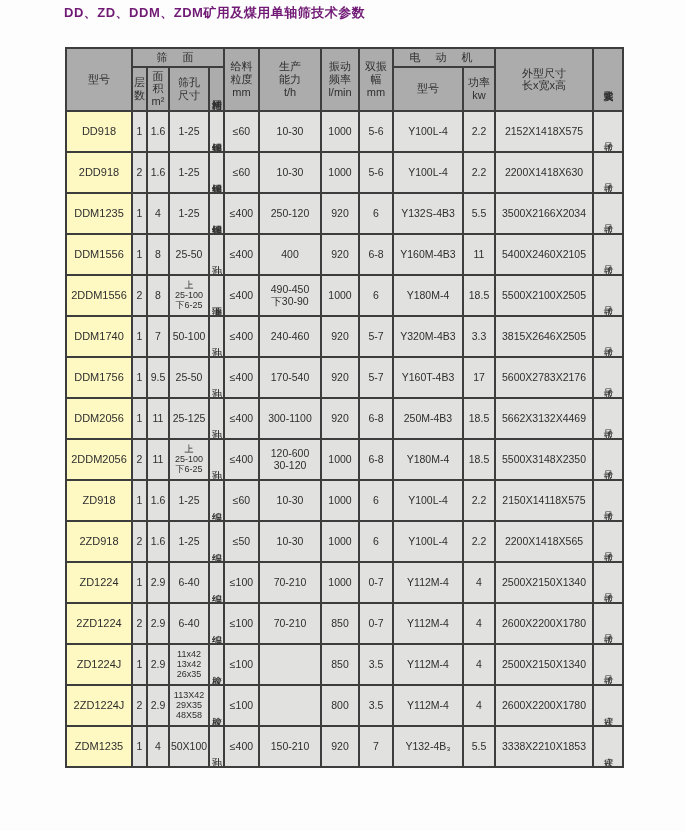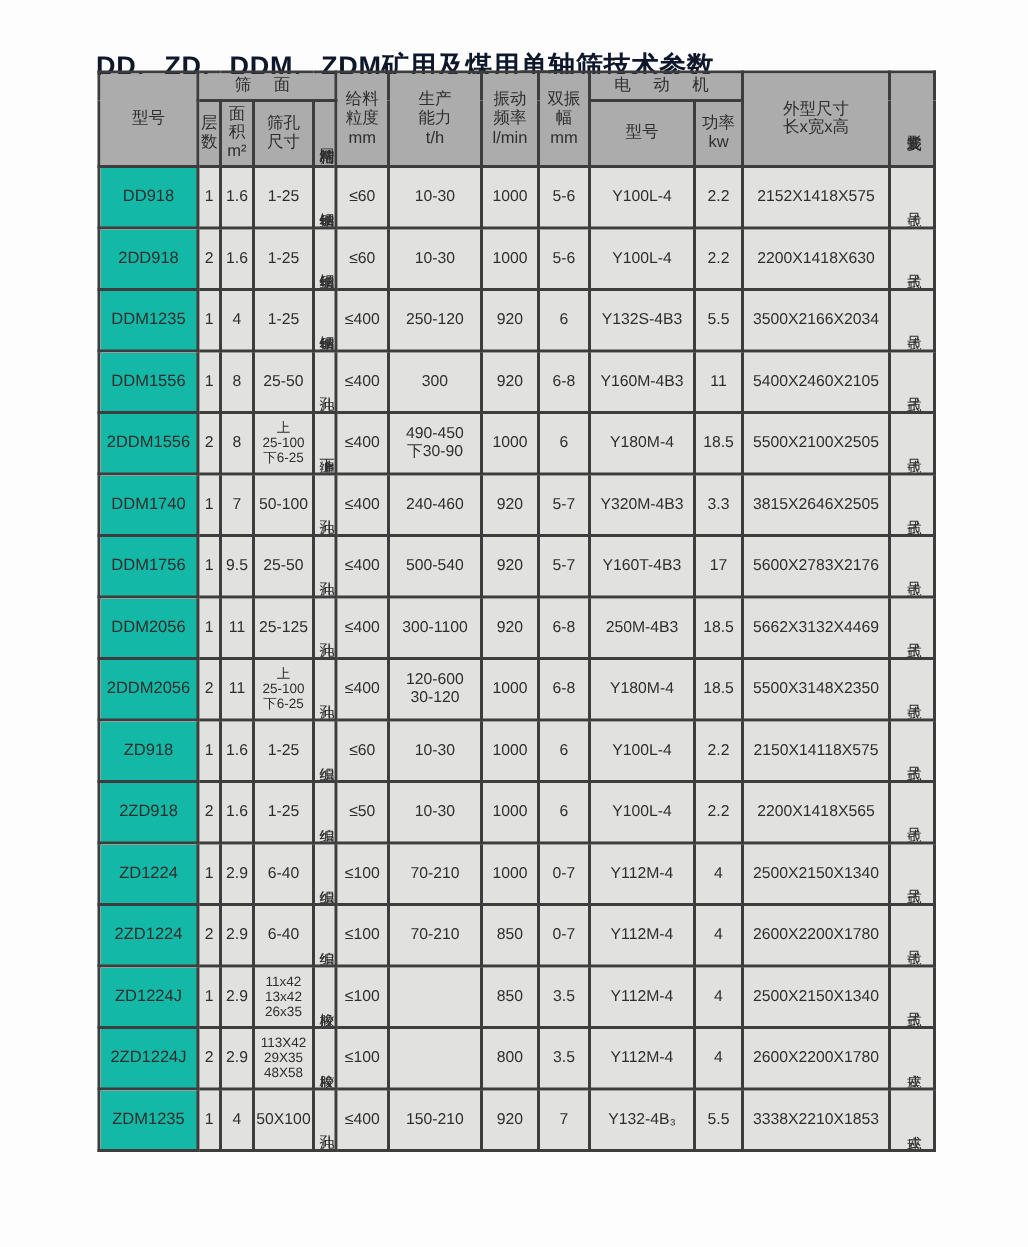--- a/index.html
+++ b/index.html
@@ -3,22 +3,22 @@
 <meta charset="utf-8">
 <style>
   * { margin: 0; padding: 0; box-sizing: border-box; }
   html, body {
     width: 685px; height: 831px;
     background: #fdfdfd;
     font-family: "Liberation Sans", "DejaVu Sans", sans-serif;
   }
   .page { position: relative; width: 685px; height: 831px; overflow: hidden; }
   .title {
-    position: absolute; left: 64px; top: 32px;
-    font-size: 18px; font-weight: bold; color: #0f172a;
+    position: absolute; left: 64px; top: 4px;
+    font-size: 13px; font-weight: bold; color: #701a75;
     letter-spacing: 0.5px;
   }
   table.spec {
     position: absolute; left: 65px; top: 47px;
     border-collapse: collapse; table-layout: fixed;
     width: 557px;
     border: 2px solid #3d3d3d;
   }
   table.spec th, table.spec td {
     border: 2px solid #3d3d3d;
@@ -28,21 +28,21 @@
     overflow: hidden;
   }
   table.spec th {
     background: #acacac;
     font-weight: normal;
     font-size: 11px;
     line-height: 1.15;
     padding: 2px 0;
   }
   td.model {
-    background: #14b8a6;
+    background: #fef9c3;
     font-size: 11px;
     height: 41px;
   }
   td.data {
     background: #e1e1df;
     font-size: 10.5px;
     line-height: 1.15;
     height: 41px;
   }
   td.smalltext { font-size: 9px; }
@@ -160,21 +160,21 @@
           <td class="data">3500X2166X2034</td>
           <td class="data"><span class="vert">吊式</span></td>
         </tr>
         <tr>
           <td class="model">DDM1556</td>
           <td class="data">1</td>
           <td class="data">8</td>
           <td class="data">25-50</td>
           <td class="data"><span class="vert">冲孔</span></td>
           <td class="data">≤400</td>
-          <td class="data">300</td>
+          <td class="data">400</td>
           <td class="data">920</td>
           <td class="data">6-8</td>
           <td class="data">Y160M-4B3</td>
           <td class="data">11</td>
           <td class="data">5400X2460X2105</td>
           <td class="data"><span class="vert">吊式</span></td>
         </tr>
         <tr>
           <td class="model">2DDM1556</td>
           <td class="data">2</td>
@@ -208,21 +208,21 @@
           <td class="data">3815X2646X2505</td>
           <td class="data"><span class="vert">吊式</span></td>
         </tr>
         <tr>
           <td class="model">DDM1756</td>
           <td class="data">1</td>
           <td class="data">9.5</td>
           <td class="data">25-50</td>
           <td class="data"><span class="vert">冲孔</span></td>
           <td class="data">≤400</td>
-          <td class="data">500-540</td>
+          <td class="data">170-540</td>
           <td class="data">920</td>
           <td class="data">5-7</td>
           <td class="data">Y160T-4B3</td>
           <td class="data">17</td>
           <td class="data">5600X2783X2176</td>
           <td class="data"><span class="vert">吊式</span></td>
         </tr>
         <tr>
           <td class="model">DDM2056</td>
           <td class="data">1</td>

